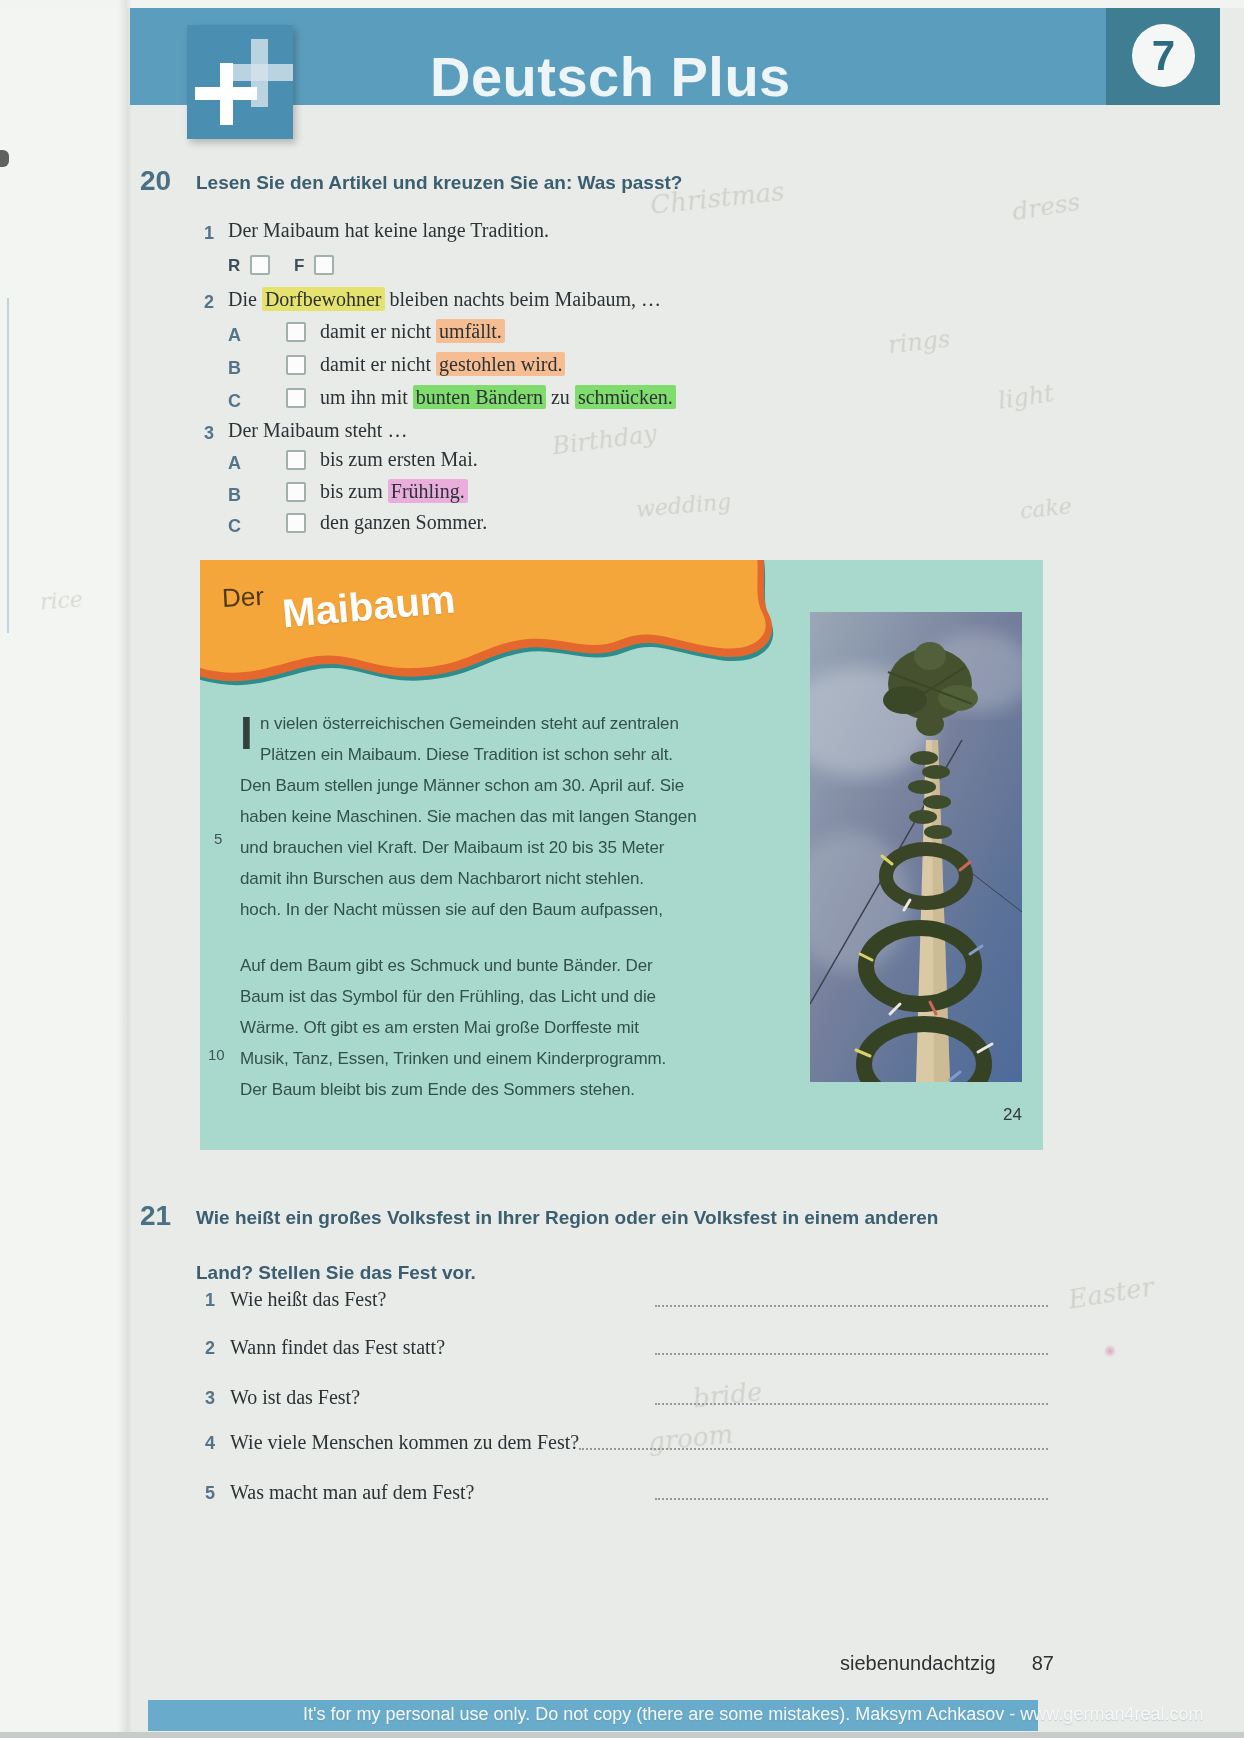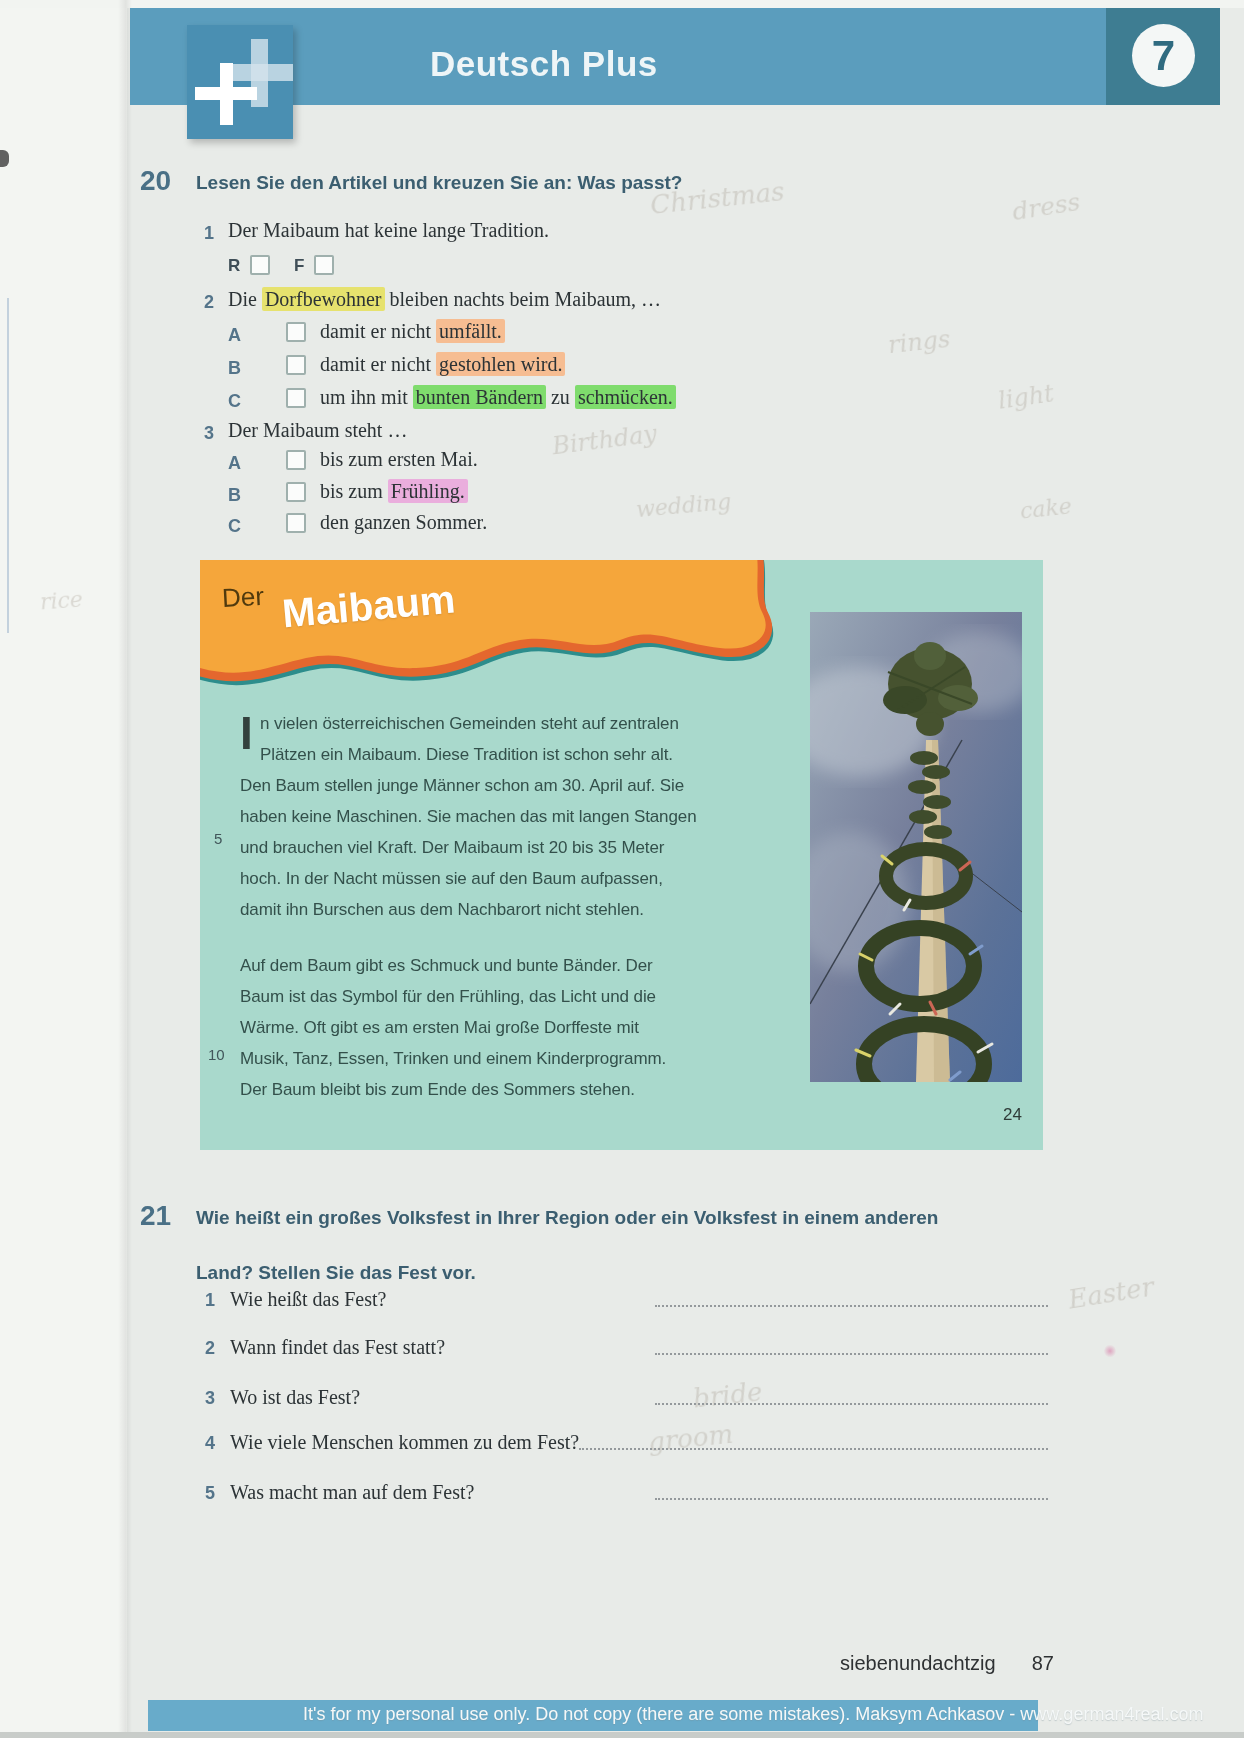--- a/index.html
+++ b/index.html
@@ -32,21 +32,21 @@
          opacity:.24;filter:blur(.7px);white-space:nowrap;}
 
   
   .header-bar{position:absolute;left:130px;top:8px;width:976px;height:97px;background:var(--header_blue);}
   .chapter-badge{position:absolute;left:1106px;top:8px;width:114px;height:97px;background:var(--header_dark);}
   .chapter-circle{position:absolute;left:26px;top:16px;width:63px;height:63px;border-radius:50%;background:#f4f7f6;
           display:flex;align-items:center;justify-content:center;}
   .chapter-circle span{font-size:42px;font-weight:bold;color:var(--chapter_text);}
   .logo{position:absolute;left:187px;top:25px;width:106px;height:114px;background:var(--logo_blue);
         box-shadow:3px 4px 7px rgba(0,0,0,.22);}
-  .brand{position:absolute;left:300px;top:36px;font-size:35px;font-weight:600;letter-spacing:.5px;color:var(--brand_text);}
+  .brand{position:absolute;left:300px;top:36px;font-size:56px;font-weight:600;letter-spacing:.5px;color:var(--brand_text);}
 
   
   .ex-num{font-size:28px;font-weight:bold;color:var(--accent);}
   .ex-title{font-size:19px;font-weight:bold;color:var(--heading);}
   .serif{font-family:"Liberation Serif",serif;font-size:20px;color:var(--body_text);}
   .item-num{font-size:18px;font-weight:bold;color:var(--letter);}
   .opt-letter{font-size:18px;font-weight:bold;color:var(--letter);}
   .checkbox{display:inline-block;width:20px;height:20px;background:#fbfcfb;border:2px solid #9fb0ad;border-radius:2px;box-sizing:border-box;}
   .hl{padding:1px 3px;border-radius:2px;}
   .hl-yellow{background:var(--hl_yellow);} .hl-orange{background:var(--hl_orange);}
@@ -183,22 +183,22 @@
     <span class="line-marker" id="marker5">5</span>
     <span class="line-marker" id="marker10">10</span>
 
     <div class="article-col abs" id="p1">
       <span class="dropcap">I</span>
       <div class="line" style="padding-left:20px;">n vielen österreichischen Gemeinden steht auf zentralen</div>
       <div class="line">Plätzen ein Maibaum. Diese Tradition ist schon sehr alt.</div>
       <div class="line">Den Baum stellen junge Männer schon am 30. April auf. Sie</div>
       <div class="line">haben keine Maschinen. Sie machen das mit langen Stangen</div>
       <div class="line">und brauchen viel Kraft. Der Maibaum ist 20 bis 35 Meter</div>
+      <div class="line">damit ihn Burschen aus dem Nachbarort nicht stehlen.</div>
       <div class="line">hoch. In der Nacht müssen sie auf den Baum aufpassen,</div>
-      <div class="line">damit ihn Burschen aus dem Nachbarort nicht stehlen.</div>
     </div>
     <div class="article-col abs" id="p2">
       <div class="line">Auf dem Baum gibt es Schmuck und bunte Bänder. Der</div>
       <div class="line">Baum ist das Symbol für den Frühling, das Licht und die</div>
       <div class="line">Wärme. Oft gibt es am ersten Mai große Dorffeste mit</div>
       <div class="line">Musik, Tanz, Essen, Trinken und einem Kinderprogramm.</div>
       <div class="line">Der Baum bleibt bis zum Ende des Sommers stehen.</div>
     </div>
 
     <svg id="photo" viewBox="0 0 212 470">

